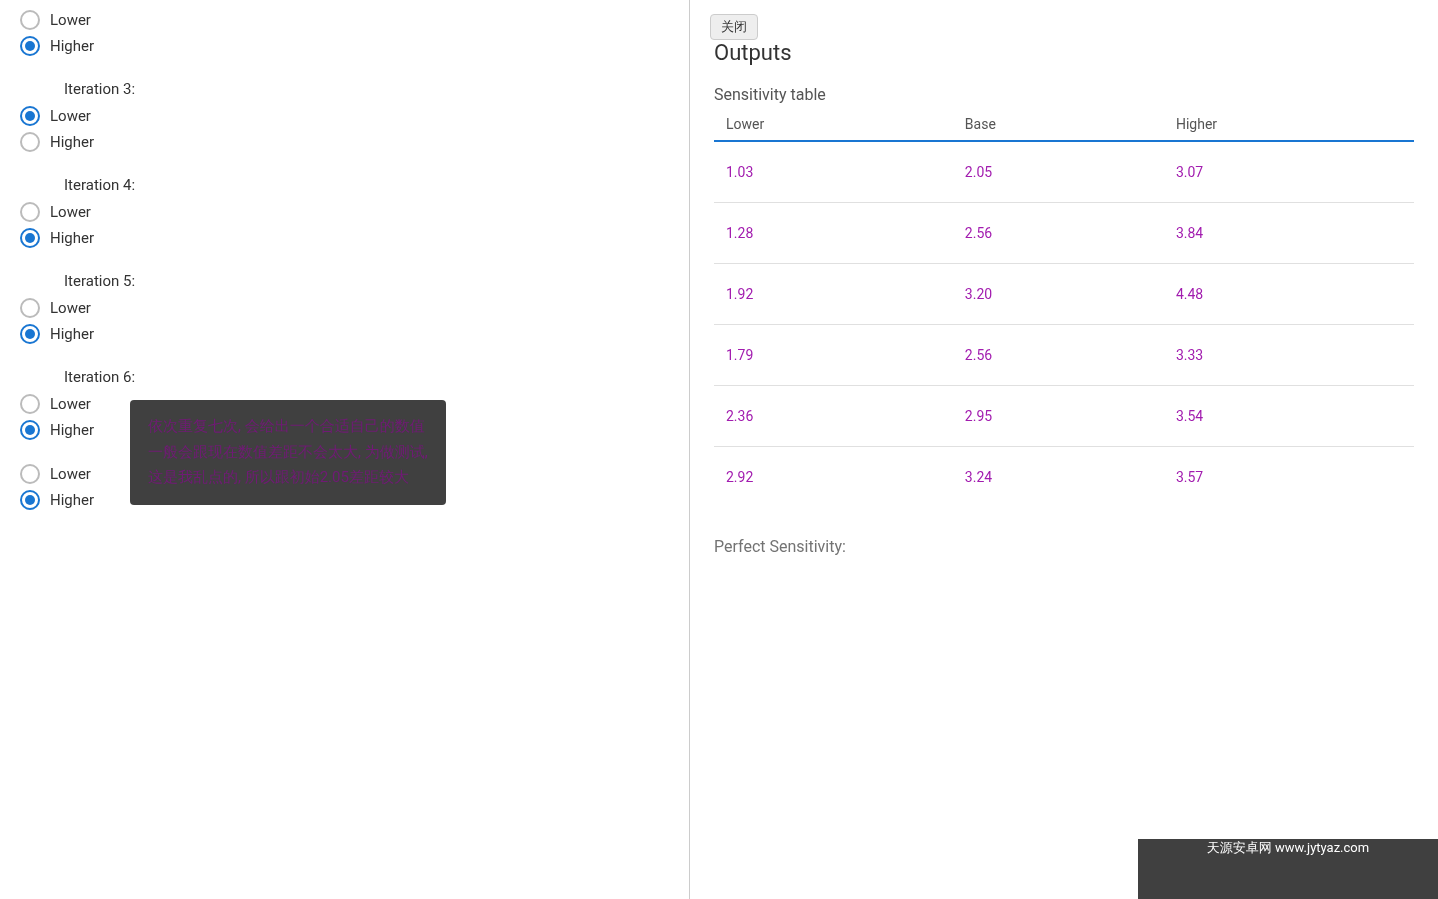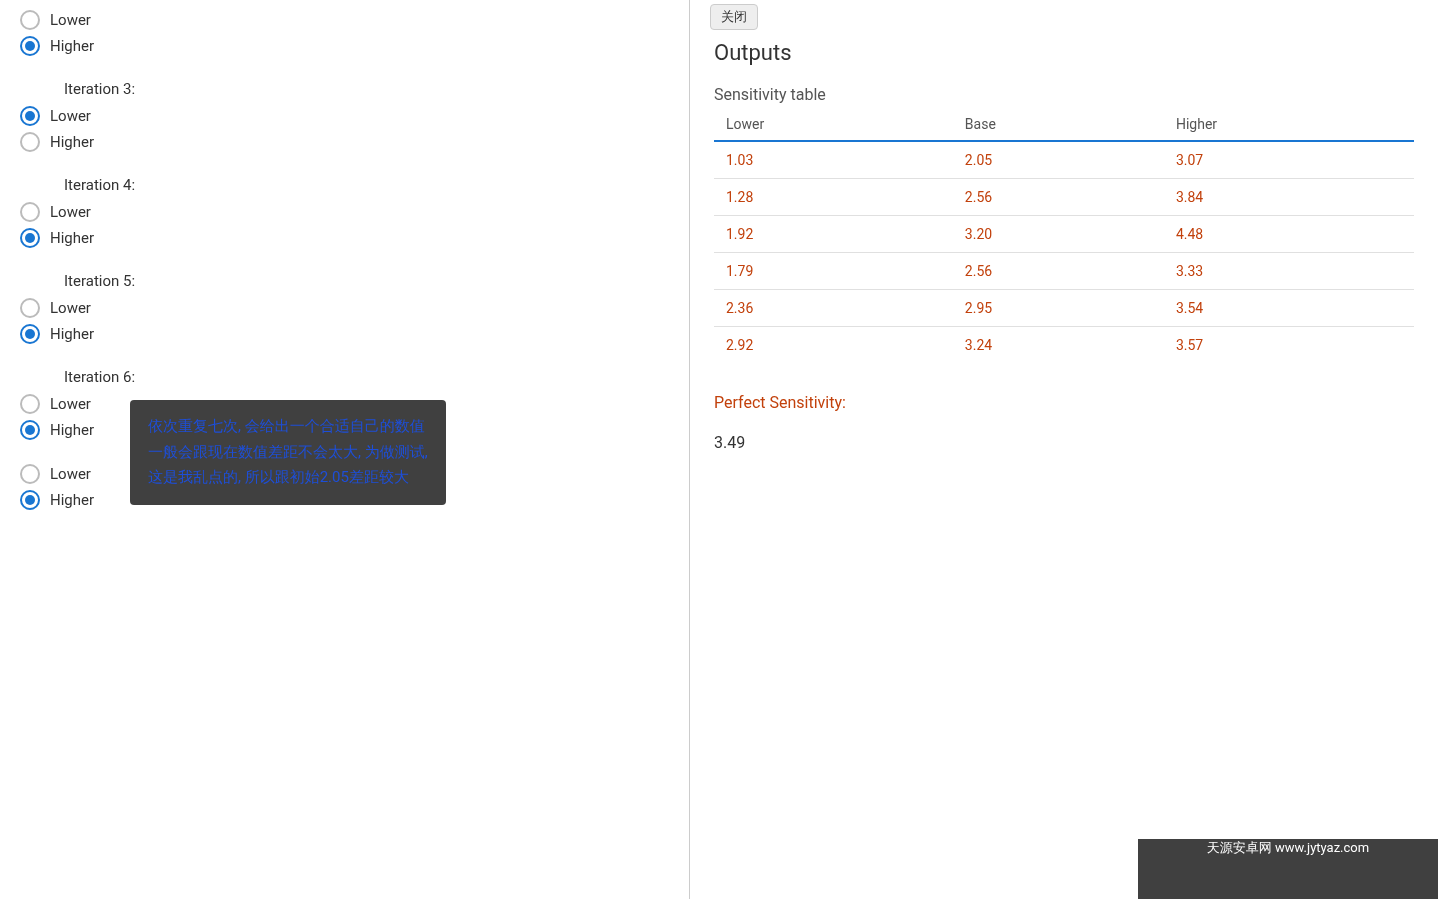--- a/index.html
+++ b/index.html
@@ -79,41 +79,41 @@
       font-size: 15px;
       color: #333;
     }
 
     
     .tooltip-overlay {
       position: absolute;
       top: 400px;
       left: 130px;
       background: rgba(0,0,0,0.75);
-      color: #1d4ed8;
+      color: #701a75;
       padding: 14px 18px;
       border-radius: 4px;
       font-size: 15px;
       line-height: 1.7;
       z-index: 100;
       pointer-events: none;
       white-space: pre-line;
     }
 
     
     .right-panel {
       flex: 1;
       padding: 20px 24px;
       overflow-y: auto;
       position: relative;
     }
 
     .close-button {
       position: absolute;
-      top: 4px;
+      top: 14px;
       left: 710px;
       background: #eee;
       border: 1px solid #ccc;
       border-radius: 4px;
       padding: 3px 10px;
       font-size: 13px;
       cursor: pointer;
       color: #333;
     }
 
@@ -143,34 +143,34 @@
 
     .sensitivity-table th {
       text-align: left;
       padding: 8px 12px;
       font-weight: 400;
       color: #555;
       font-size: 14px;
     }
 
     .sensitivity-table td {
-      padding: 10px 12px;
+      padding: 22px 12px;
       font-size: 14px;
-      color: #c2410c;
+      color: #a21caf;
       border-bottom: 1px solid #e0e0e0;
     }
 
     .sensitivity-table tbody tr:last-child td {
       border-bottom: none;
     }
 
     .perfect-sensitivity-label {
       font-size: 16px;
-      color: #c2410c;
-      margin-bottom: 21px;
+      color: #737373;
+      margin-bottom: 2px;
     }
 
     .perfect-sensitivity-value {
       font-size: 16px;
       color: #333;
     }
 
     
     .bottom-overlay {
       position: fixed;
@@ -311,18 +311,17 @@
         </tr>
         <tr>
           <td>2.92</td>
           <td>3.24</td>
           <td>3.57</td>
         </tr>
       </tbody>
   </table>
 
   <div class="perfect-sensitivity-label">Perfect Sensitivity:</div>
-  <div class="perfect-sensitivity-value">3.49</div>
 </div>
 
 <div class="bottom-overlay">
   <span>天源安卓网 www.jytyaz.com</span>
 </div>
 
 </body></html>

